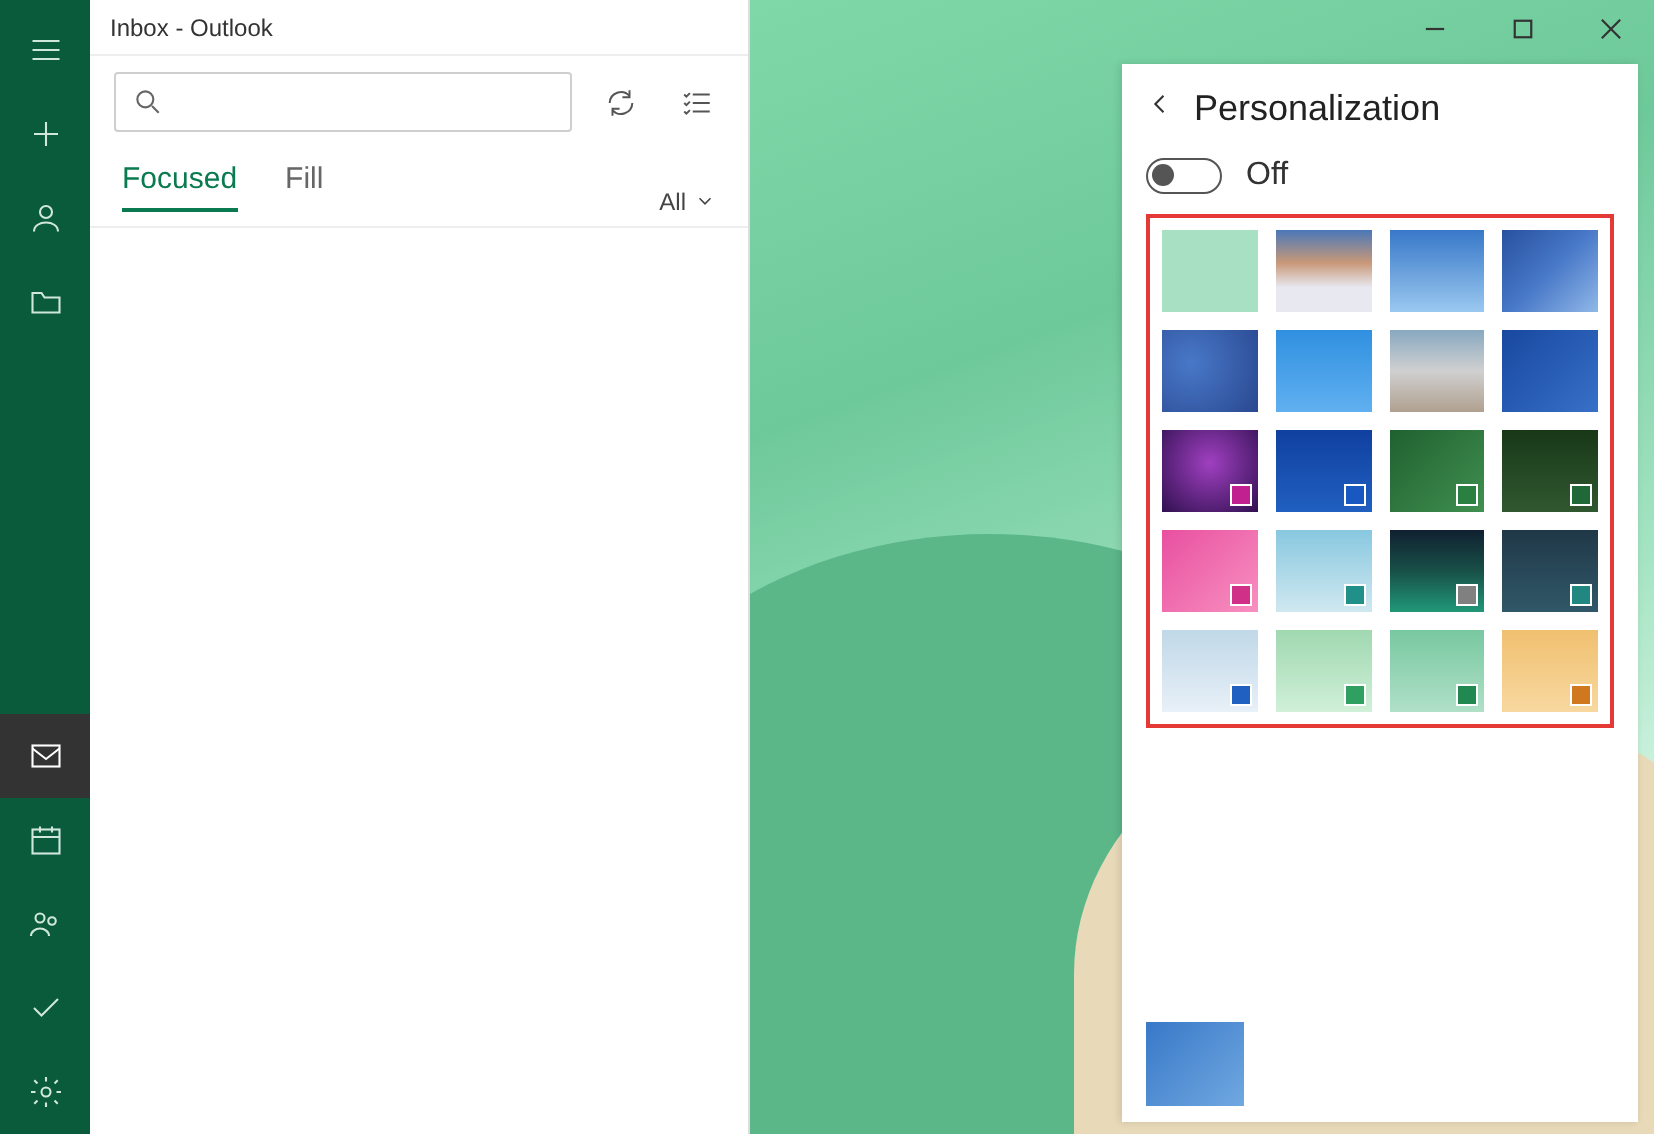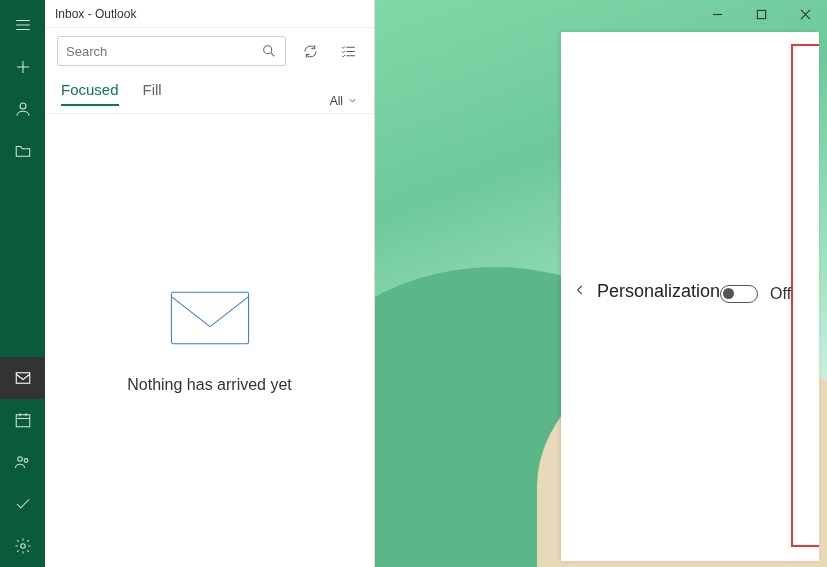--- a/index.html
+++ b/index.html
@@ -87,21 +87,21 @@
   .win-btn {
     width: 44px; height: 28px; display: flex; align-items: center; justify-content: center;
     cursor: pointer; color: #333; font-size: 12px;
   }
   .win-btn svg { width: 11px; height: 11px; stroke: currentColor; fill: none; stroke-width: 1.2; }
 
   
   .panel {
     position: absolute; top: 32px; right: 8px; bottom: 6px; width: 258px;
     background: #fff; box-shadow: -1px 0 4px rgba(0,0,0,0.12);
-    display: flex; flex-direction: row; padding: 12px 12px 8px 12px;
+    display: flex; flex-direction: column; padding: 12px 12px 8px 12px;
     overflow: hidden;
   }
   .panel-header {
     display: flex; align-items: center; gap: 10px; margin-bottom: 14px;
   }
   .panel-header svg { width: 14px; height: 14px; stroke: #333; fill: none; stroke-width: 1.8; }
   .panel-header .title { font-size: 18px; color: #222; }
   .section-title { font-size: 18px; color: #222; margin-bottom: 4px; }
   .section-sub { font-size: 13px; color: #444; margin-bottom: 6px; }
   .toggle-row { display: flex; align-items: center; gap: 12px; margin-bottom: 10px; }
@@ -191,21 +191,20 @@
         </svg>
     </div>
   </div>
 
   <div class="inbox-col">
     <div class="titlebar">
       <span>Inbox - Outlook</span>
     </div>
     <div class="toolbar">
       <div class="search">
-        <input type="text" placeholder="Search" style="">
         <svg viewBox="0 0 24 24" style="width:16px;height:16px;stroke:#666;fill:none;stroke-width:1.6">
             <circle cx="10" cy="10" r="6"></circle>
             <path d="M15 15l5 5"></path>
           </svg>
       </div>
       <div class="icon-btn">
         <svg viewBox="0 0 24 24">
             <path d="M4 12a8 8 0 0 1 14-5M20 12a8 8 0 0 1-14 5"></path>
             <path d="M18 3v5h-5M6 21v-5h5"></path>
           </svg>
@@ -220,27 +219,20 @@
     <div class="tabs">
       <div class="tab active">Focused</div>
       <div class="tab">Fill</div>
       <div class="flex"></div>
       <div class="filter">
         <span>All</span>
         <svg viewBox="0 0 24 24">
             <path d="M6 9l6 6 6-6"></path>
           </svg>
       </div>
-    </div>
-    <div class="empty">
-      <svg viewBox="0 0 100 70">
-        <rect x="5" y="5" width="90" height="60" rx="2"></rect>
-        <path d="M5 10 L50 45 L95 10"></path>
-      </svg>
-      <div class="empty-text">Nothing has arrived yet</div>
     </div>
   </div>
 
   <div class="bg-area">
     <div class="hill1"></div>
     <div class="hill2"></div>
 
     <div class="window-controls">
       <div class="win-btn">
         <svg viewBox="0 0 12 12">

